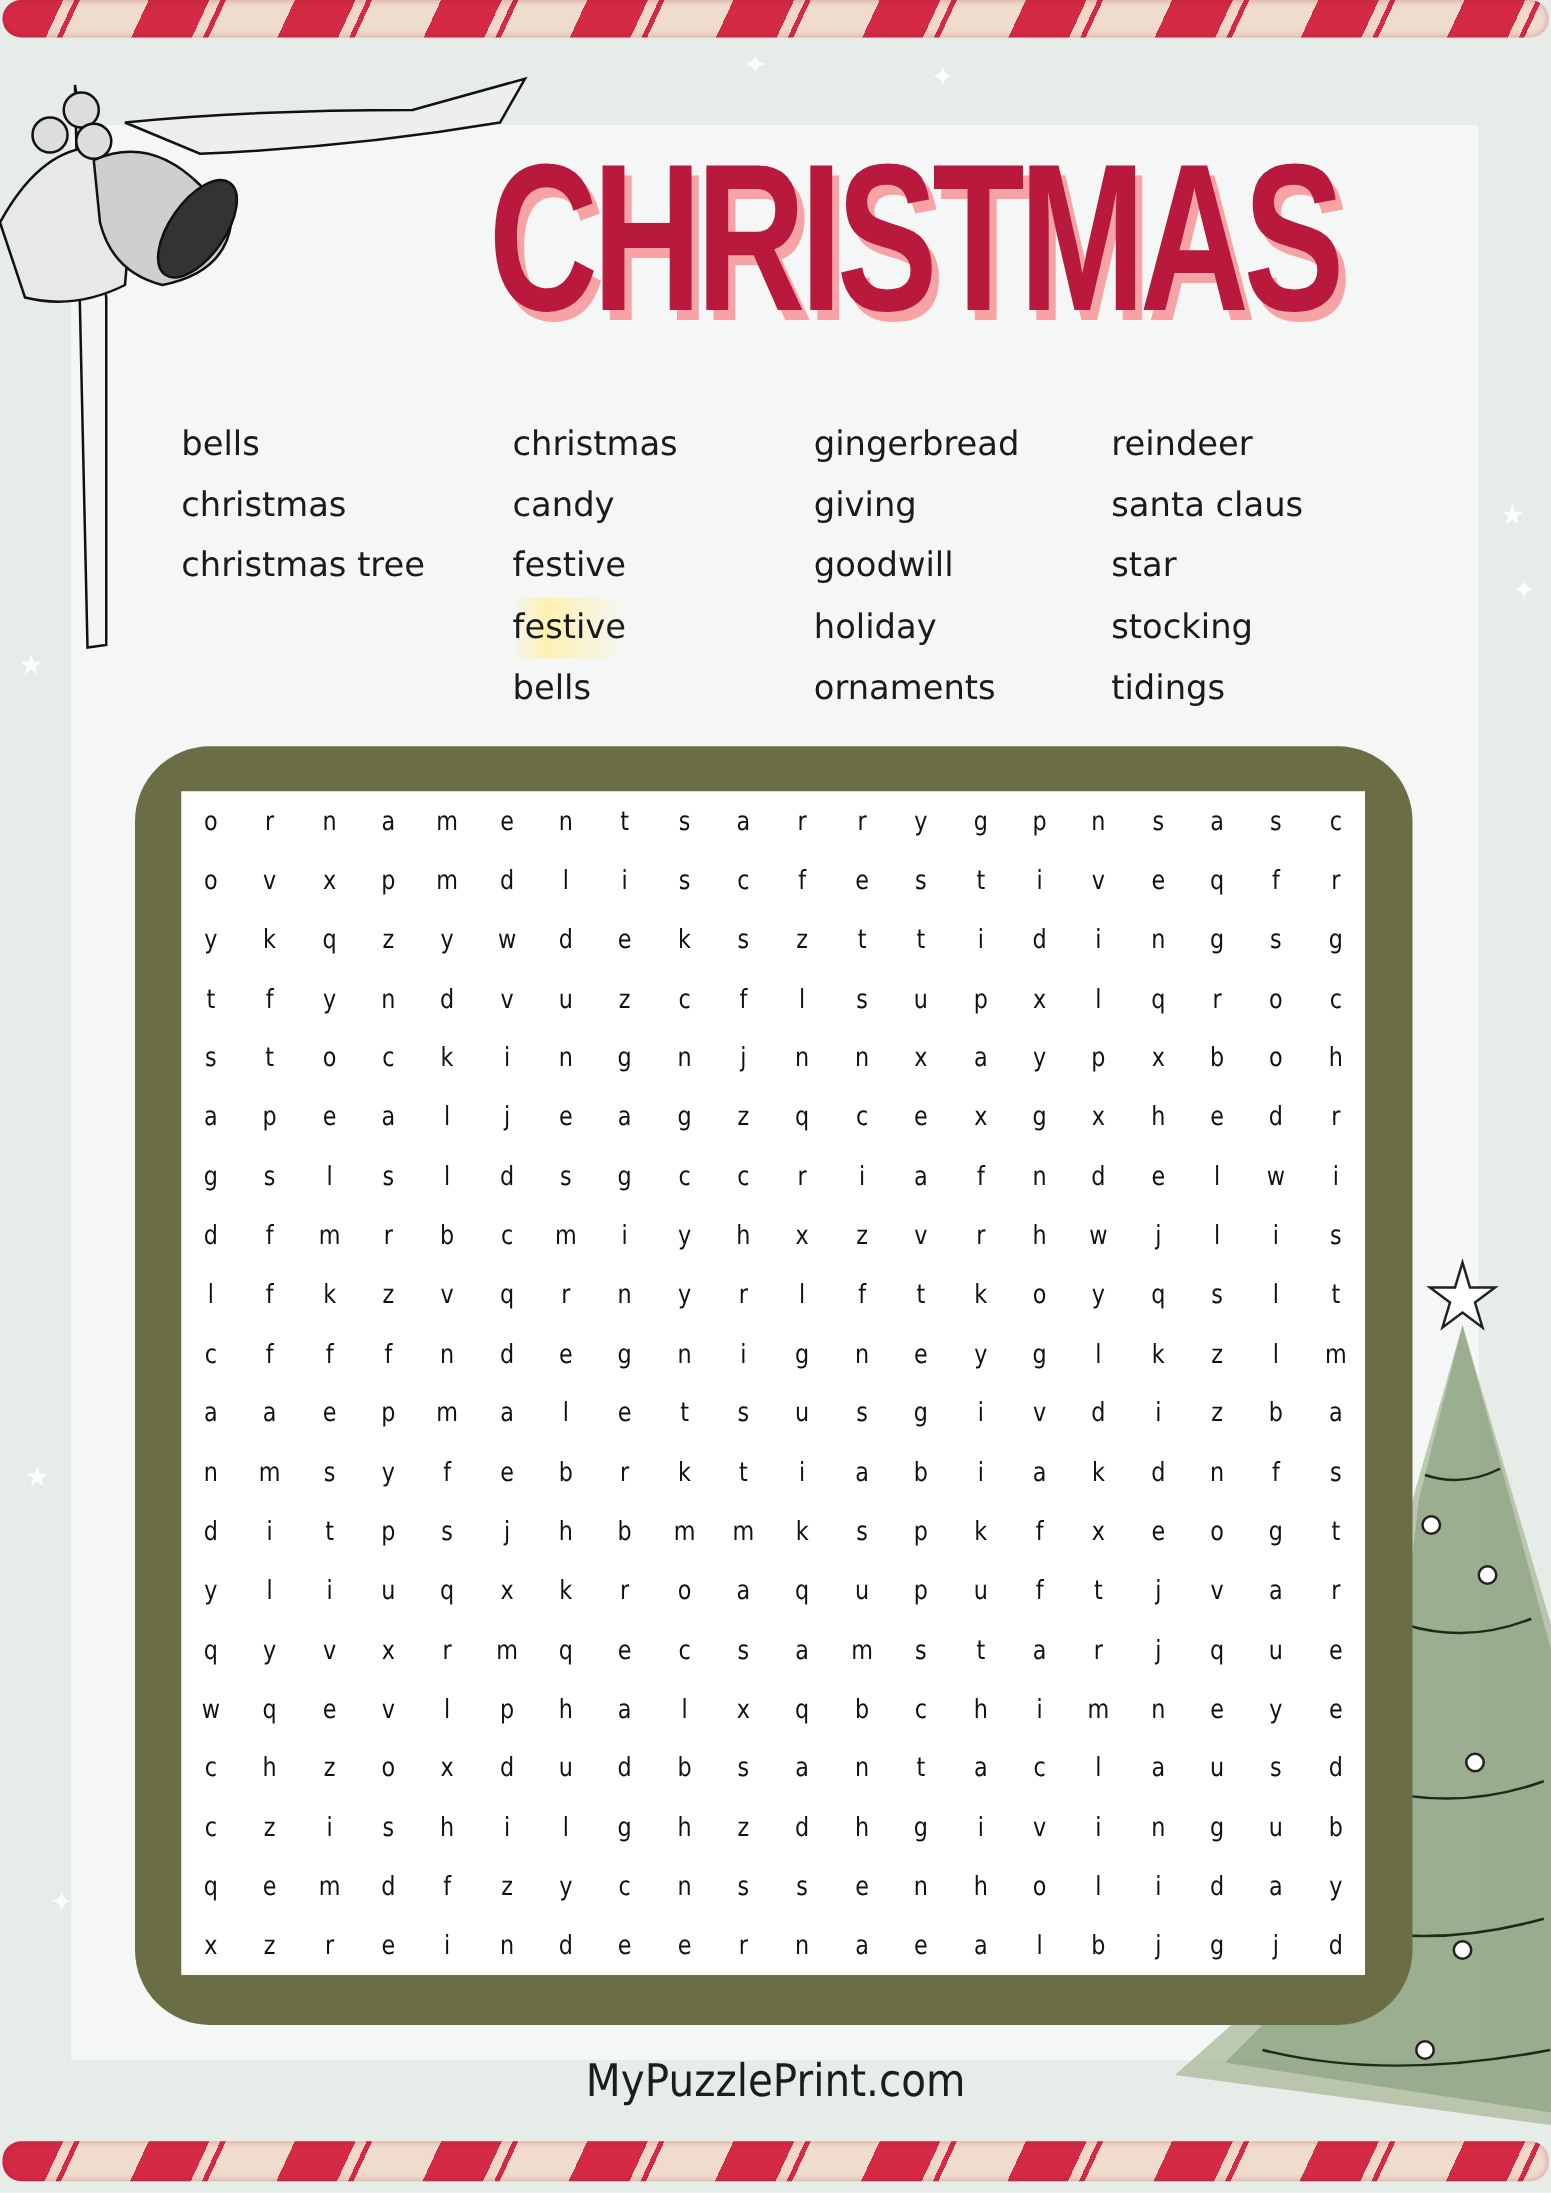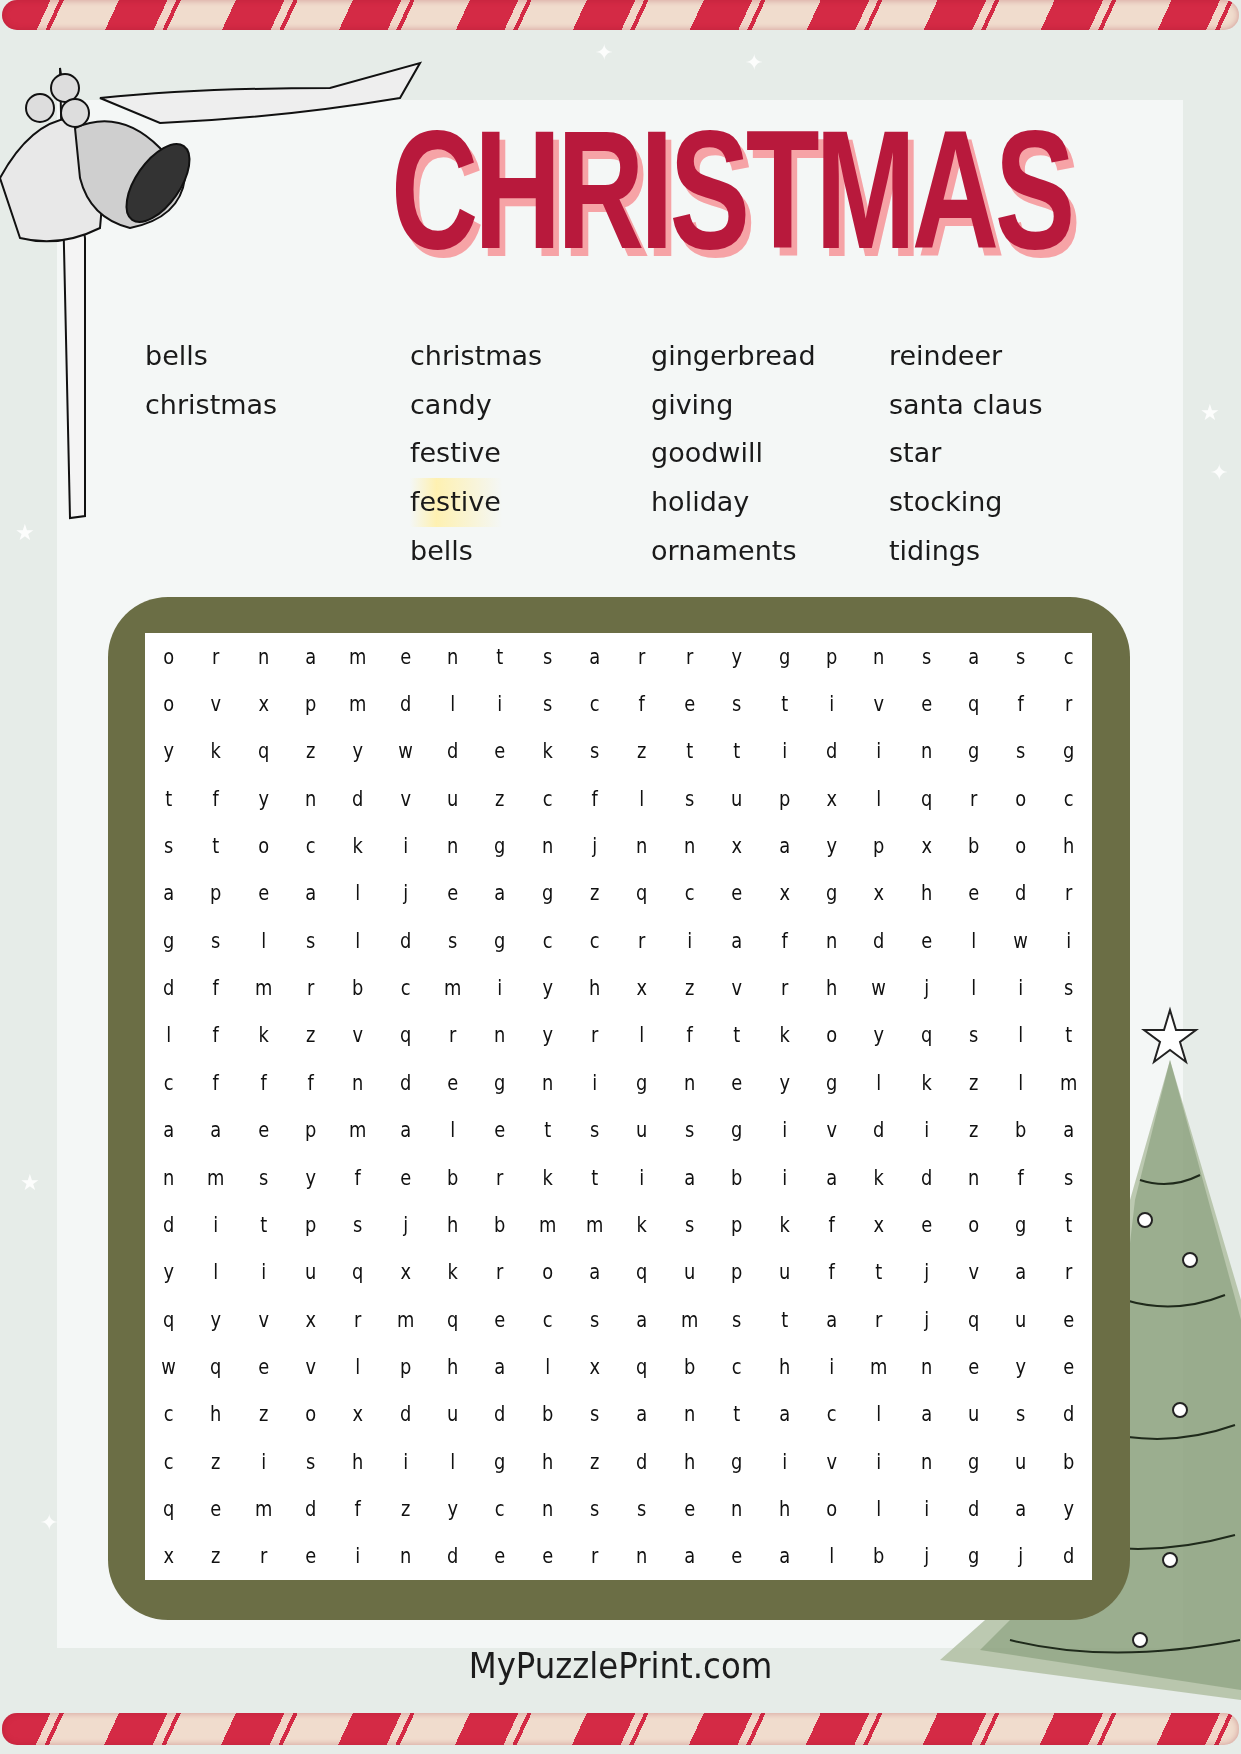--- a/index.html
+++ b/index.html
@@ -95,20 +95,21 @@
   <circle cx="65" cy="60" r="14" fill="#ddd" stroke="#111" stroke-width="2"></circle>
   <circle cx="75" cy="85" r="14" fill="#ddd" stroke="#111" stroke-width="2"></circle>
 </svg>
 
 <div class="title">CHRISTMAS</div>
 
 <div class="words">
   <div class="word-col" style="left:145px">
     <div class="word">bells</div>
     <div class="word">christmas</div>
+    <div class="word">christmas tree</div>
   </div>
   <div class="word-col" style="left:410px">
     <div class="word">christmas</div>
     <div class="word">candy</div>
     <div class="word">festive</div>
     <div class="word hl">festive</div>
     <div class="word">bells</div>
   </div>
   <div class="word-col" style="left:651px">
     <div class="word">gingerbread</div>

